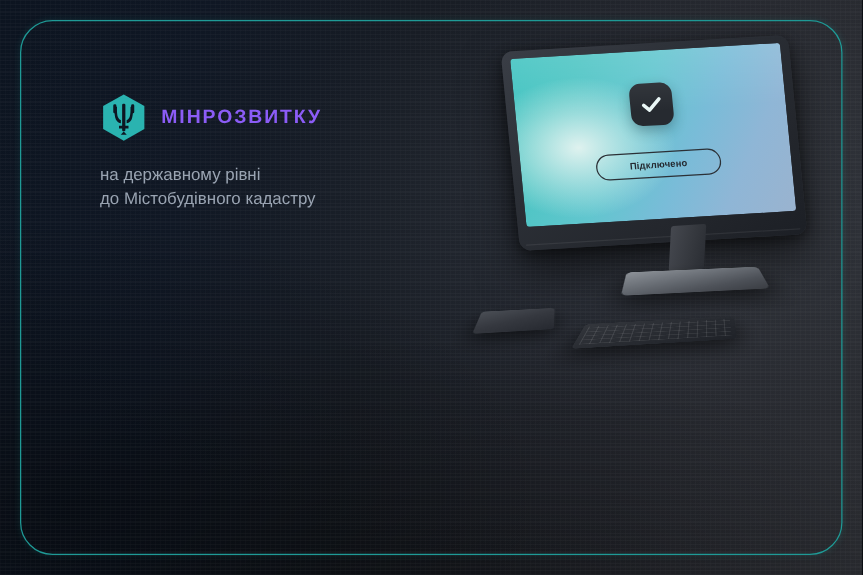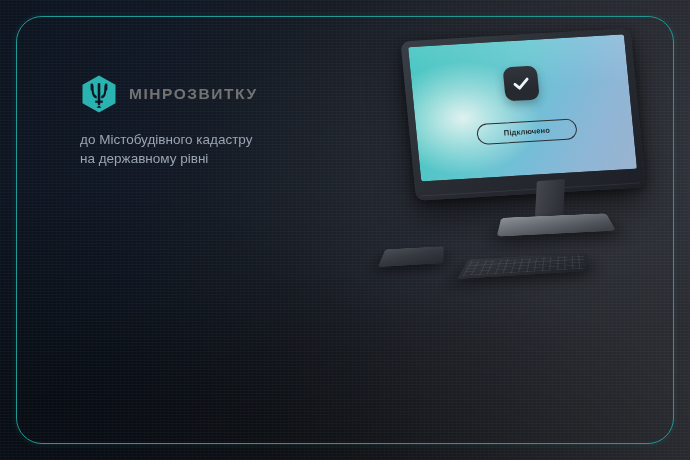--- a/index.html
+++ b/index.html
@@ -53,21 +53,21 @@
   .content{
     position:absolute; left:80px; top:74px;
     width:320px;
   }
 
   
   .logo-row{ display:flex; align-items:center; gap:11px; height:40px; }
   .hexwrap{ width:38px; height:40px; display:block; }
   .logo-text{
     font-size:15.5px; font-weight:700; letter-spacing:.10em;
-    color:#737373; white-space:nowrap;
+    color:#8b5cf6; white-space:nowrap;
   }
 
   
   .headline{
     margin-top:24px;
     font-size:23px; font-weight:700; line-height:1.23;
     color:#f2f6fa; letter-spacing:-.005em;
   }
   .headline .ln{ display:block; white-space:nowrap; }
 
@@ -209,22 +209,22 @@
             <path d="M15.2 26.6 h7.6 v2.2 h-7.6 z"></path>
             <path d="M19 31.2 l2.4 2.6 h-4.8 z"></path>
           </g>
         </svg>
       </span>
       <span class="logo-text">МІНРОЗВИТКУ</span>
     </div>
 
 
     <p class="subhead">
+      <span class="ln">на державному рівні</span>
       <span class="ln">до Містобудівного кадастру</span>
-      <span class="ln">на державному рівні</span>
     </p>
 
   </div>
 
   <div class="scene">
 
     <div class="monitor">
       <div class="bezel"></div>
       <div class="screen">
 

